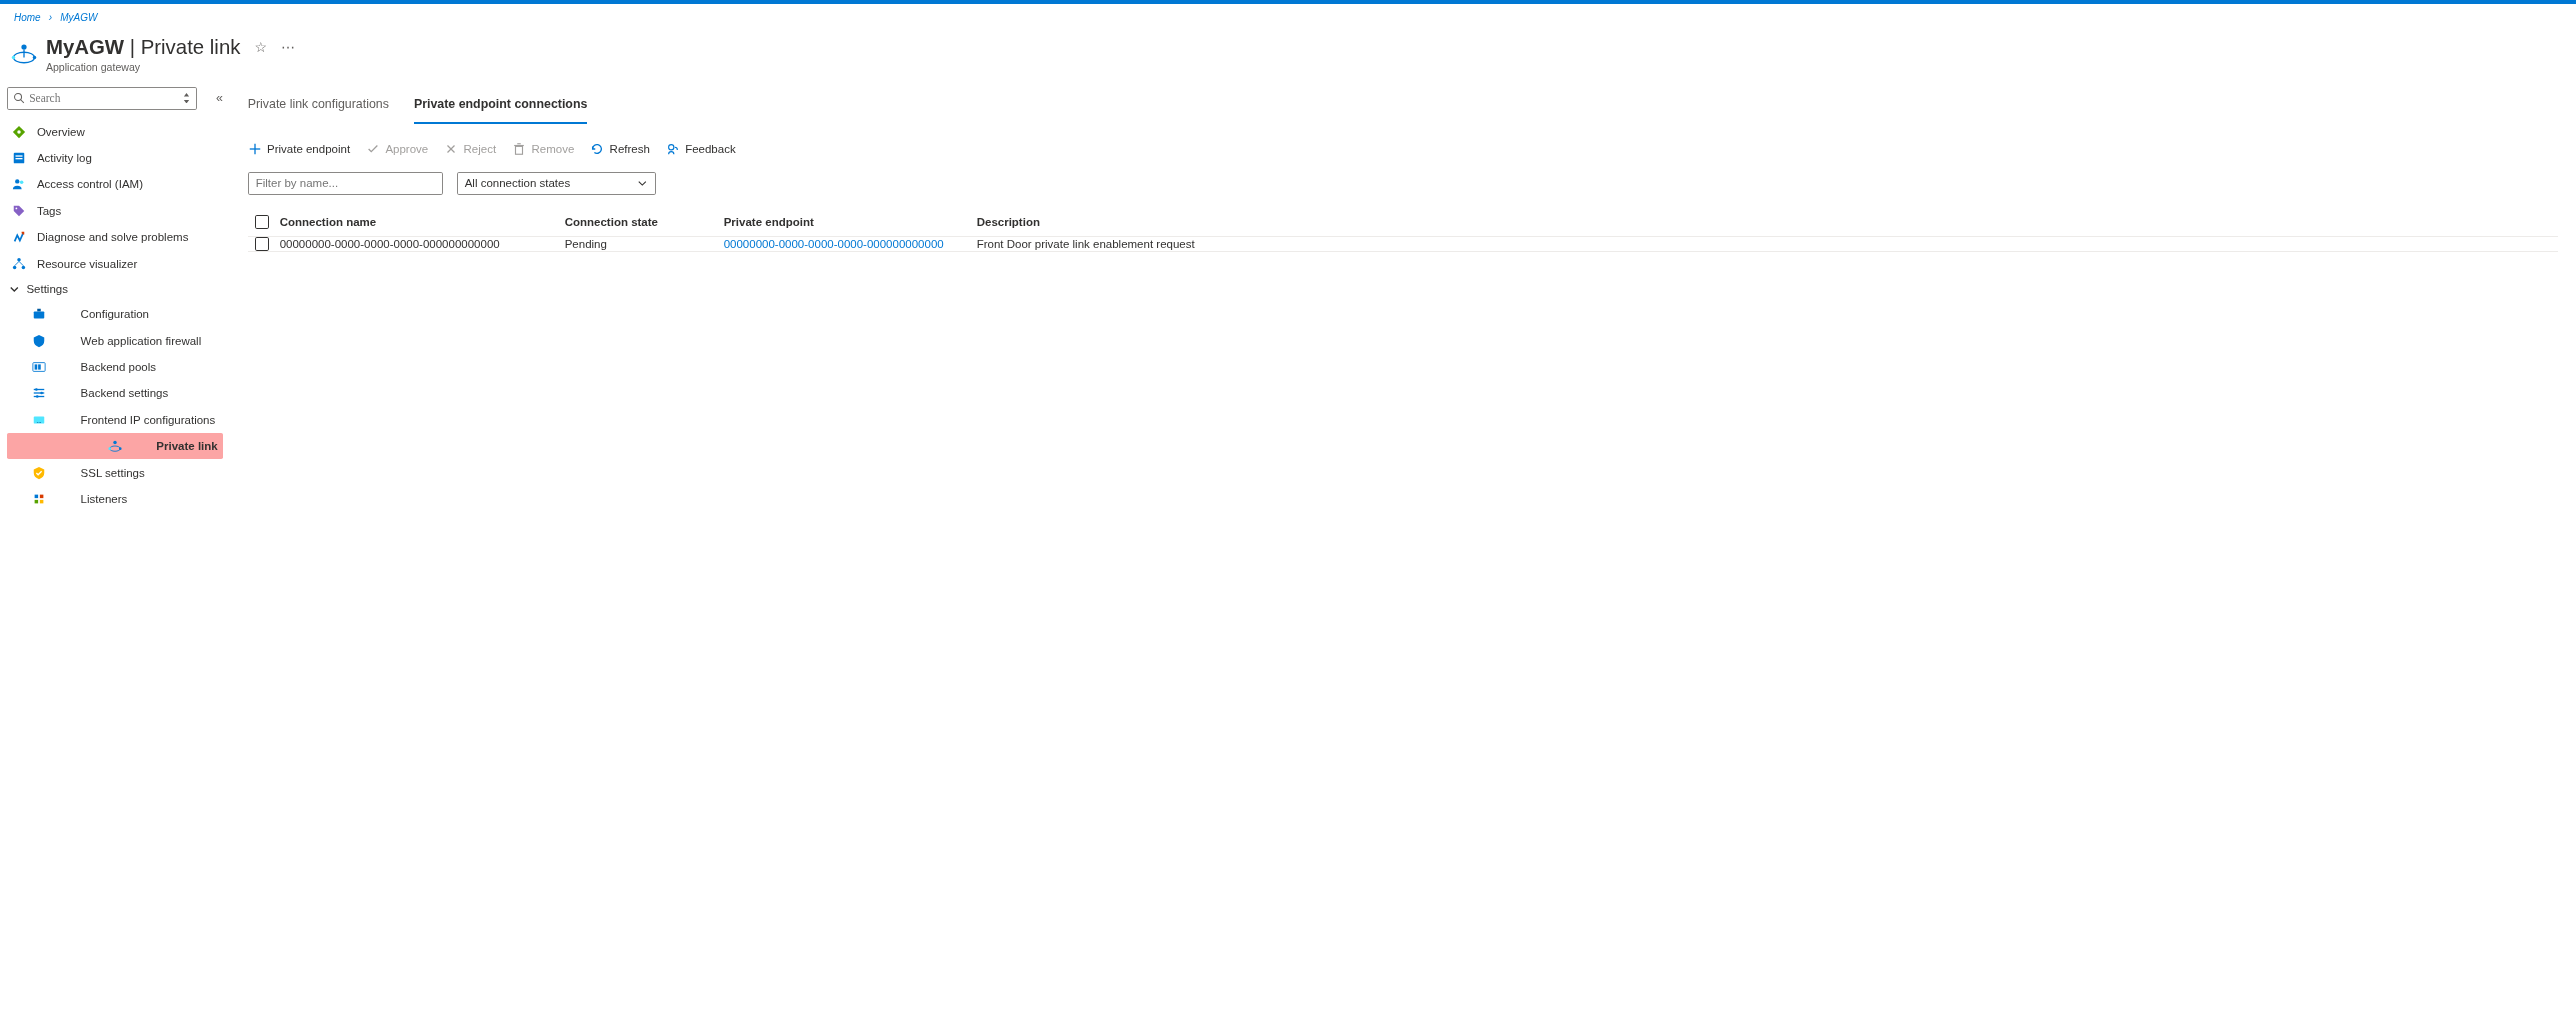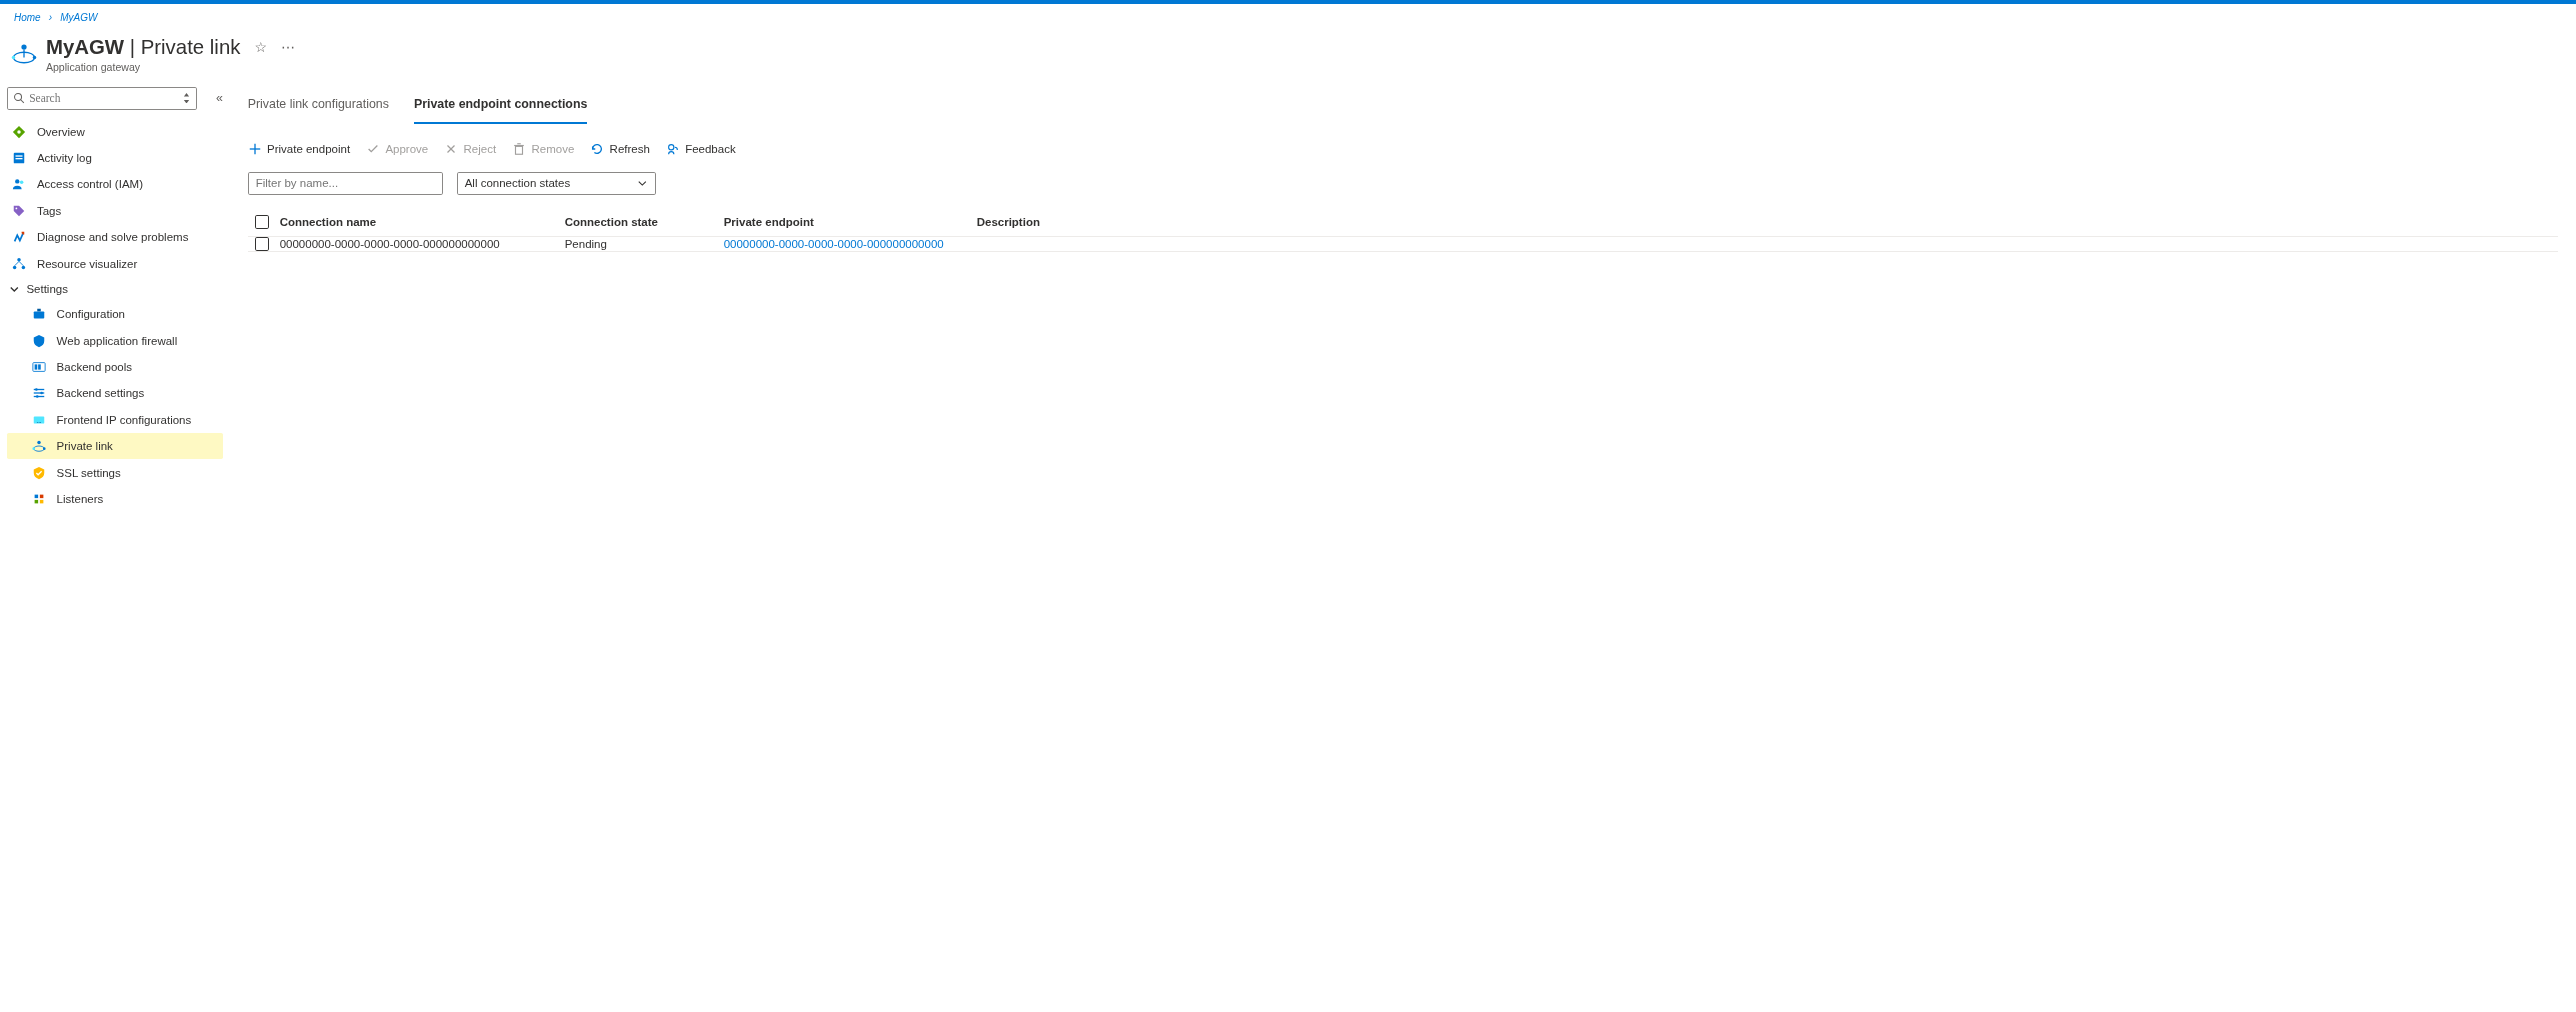--- a/index.html
+++ b/index.html
@@ -117,22 +117,23 @@
     .nav-item {
       display: flex;
       align-items: center;
       padding: 6.2px 5.3px;
       cursor: pointer;
       font-size: 11.5px;
       color: #323130;
       border-radius: 1.8px;
     }
     .nav-item.active {
-      background: #fef9c3;
-      font-weight: 400;
+      background: #fca5a5;
+      font-weight: 700;
+      justify-content: flex-end;
     }
     .nav-item .icon {
       width: 14px;
       height: 14px;
       margin-right: 10.6px;
       display: flex;
       align-items: center;
       justify-content: center;
       flex-shrink: 0;
     }
@@ -143,20 +144,21 @@
       cursor: pointer;
       font-size: 11.5px;
       color: #323130;
     }
     .nav-group .chevron {
       margin-right: 7px;
       font-size: 10.6px;
     }
     .nav-subitem {
       padding-left: 25px;
+      gap: 24px;
     }
     .main {
       flex: 1;
       padding: 0 17.7px;
     }
     .tabs {
       display: flex;
       gap: 25px;
       border-bottom: none;
       margin-bottom: 1.8px;
@@ -563,17 +565,18 @@
         <div class="col-endpoint">Private endpoint</div>
         <div class="col-desc">Description</div>
       </div>
       <div class="table-row">
         <div class="col-check">
           <div class="checkbox"></div>
         </div>
         <div class="col-name">00000000-0000-0000-0000-000000000000</div>
         <div class="col-state">Pending</div>
         <div class="col-endpoint link">00000000-0000-0000-0000-000000000000</div>
+        <div class="col-desc">Front Door private link enablement request</div>
       </div>
     </div>
   </div>
 </div>
 
 
 </body></html>

